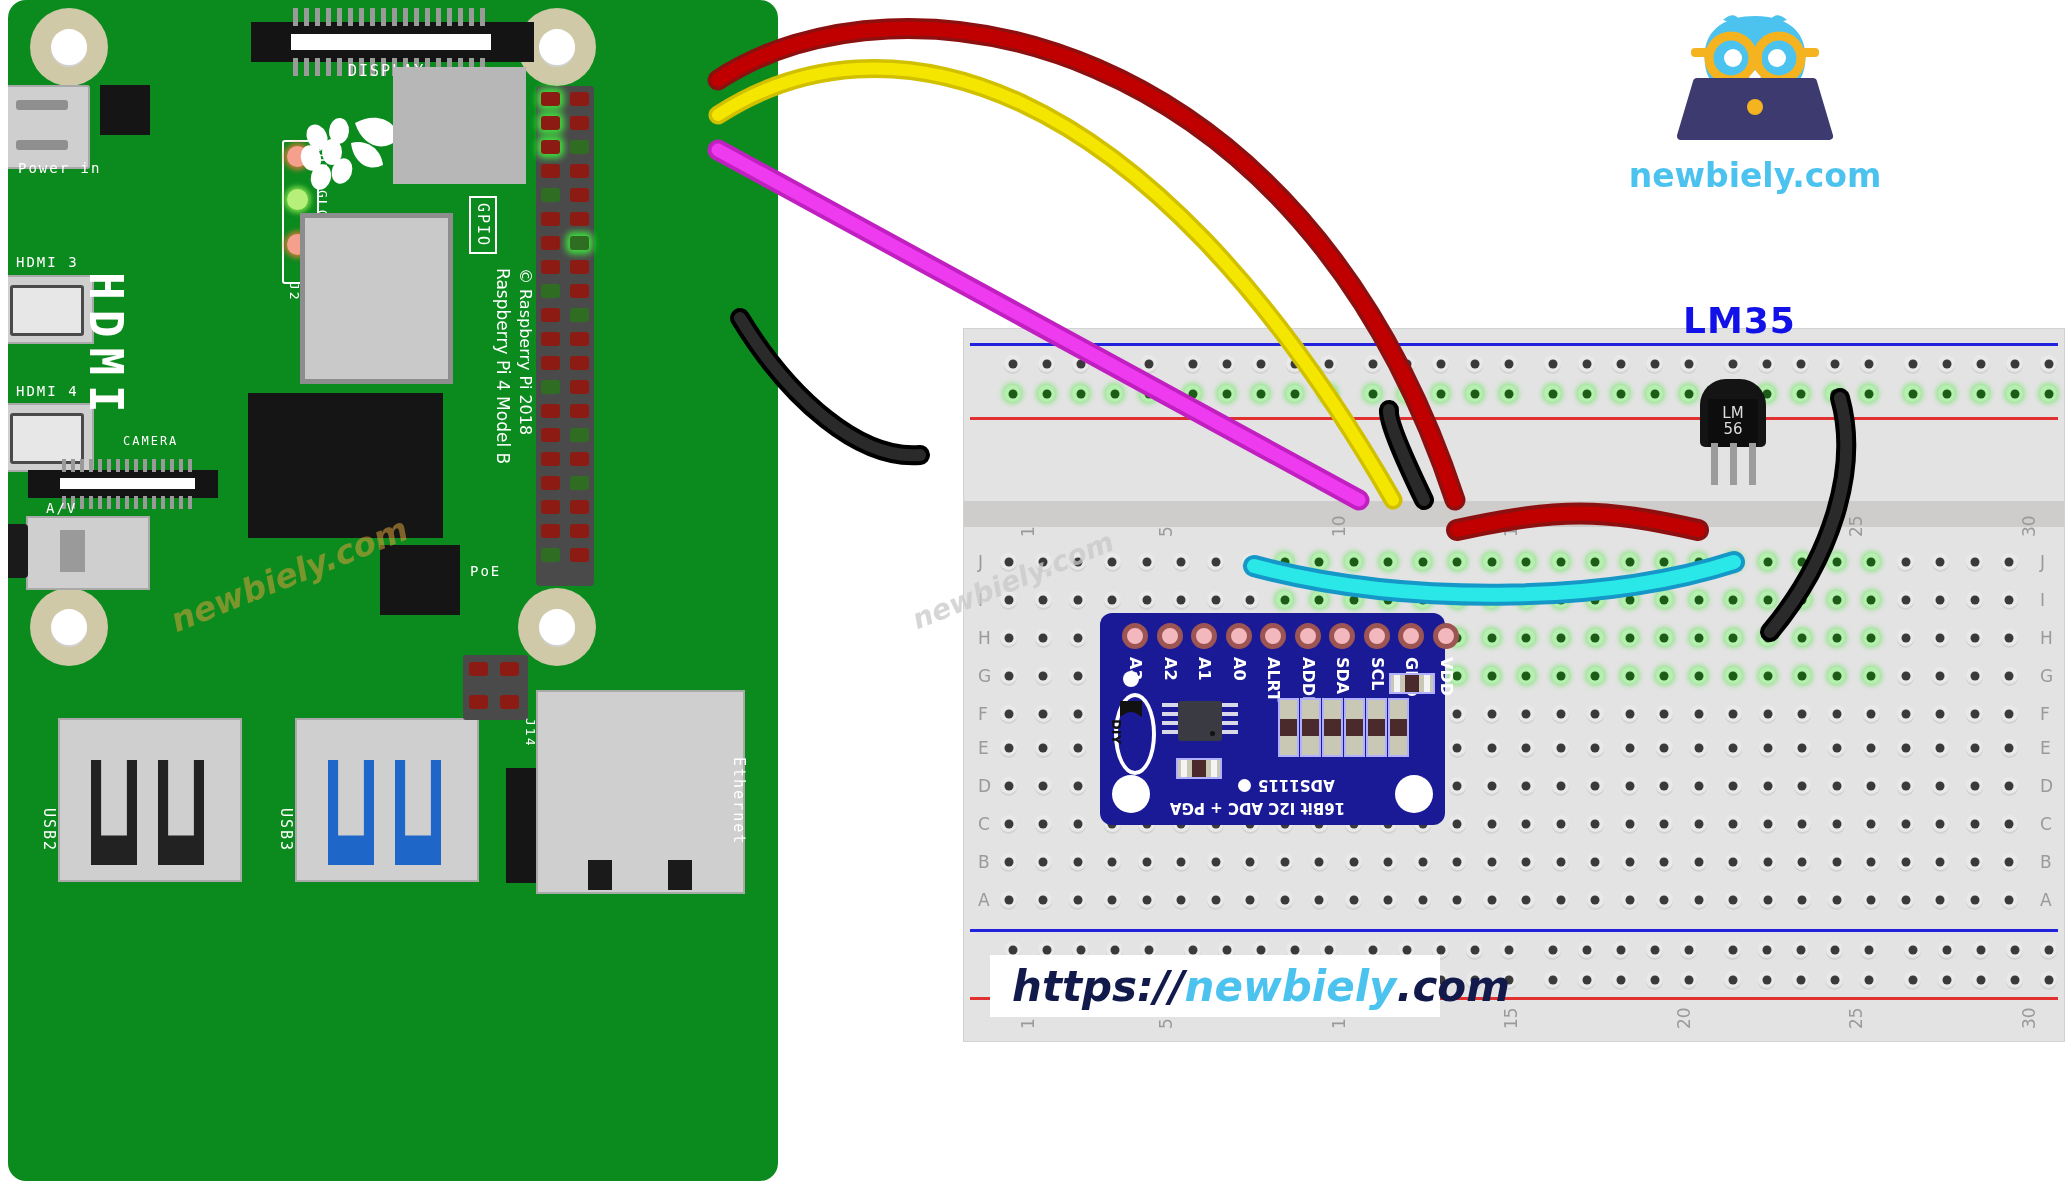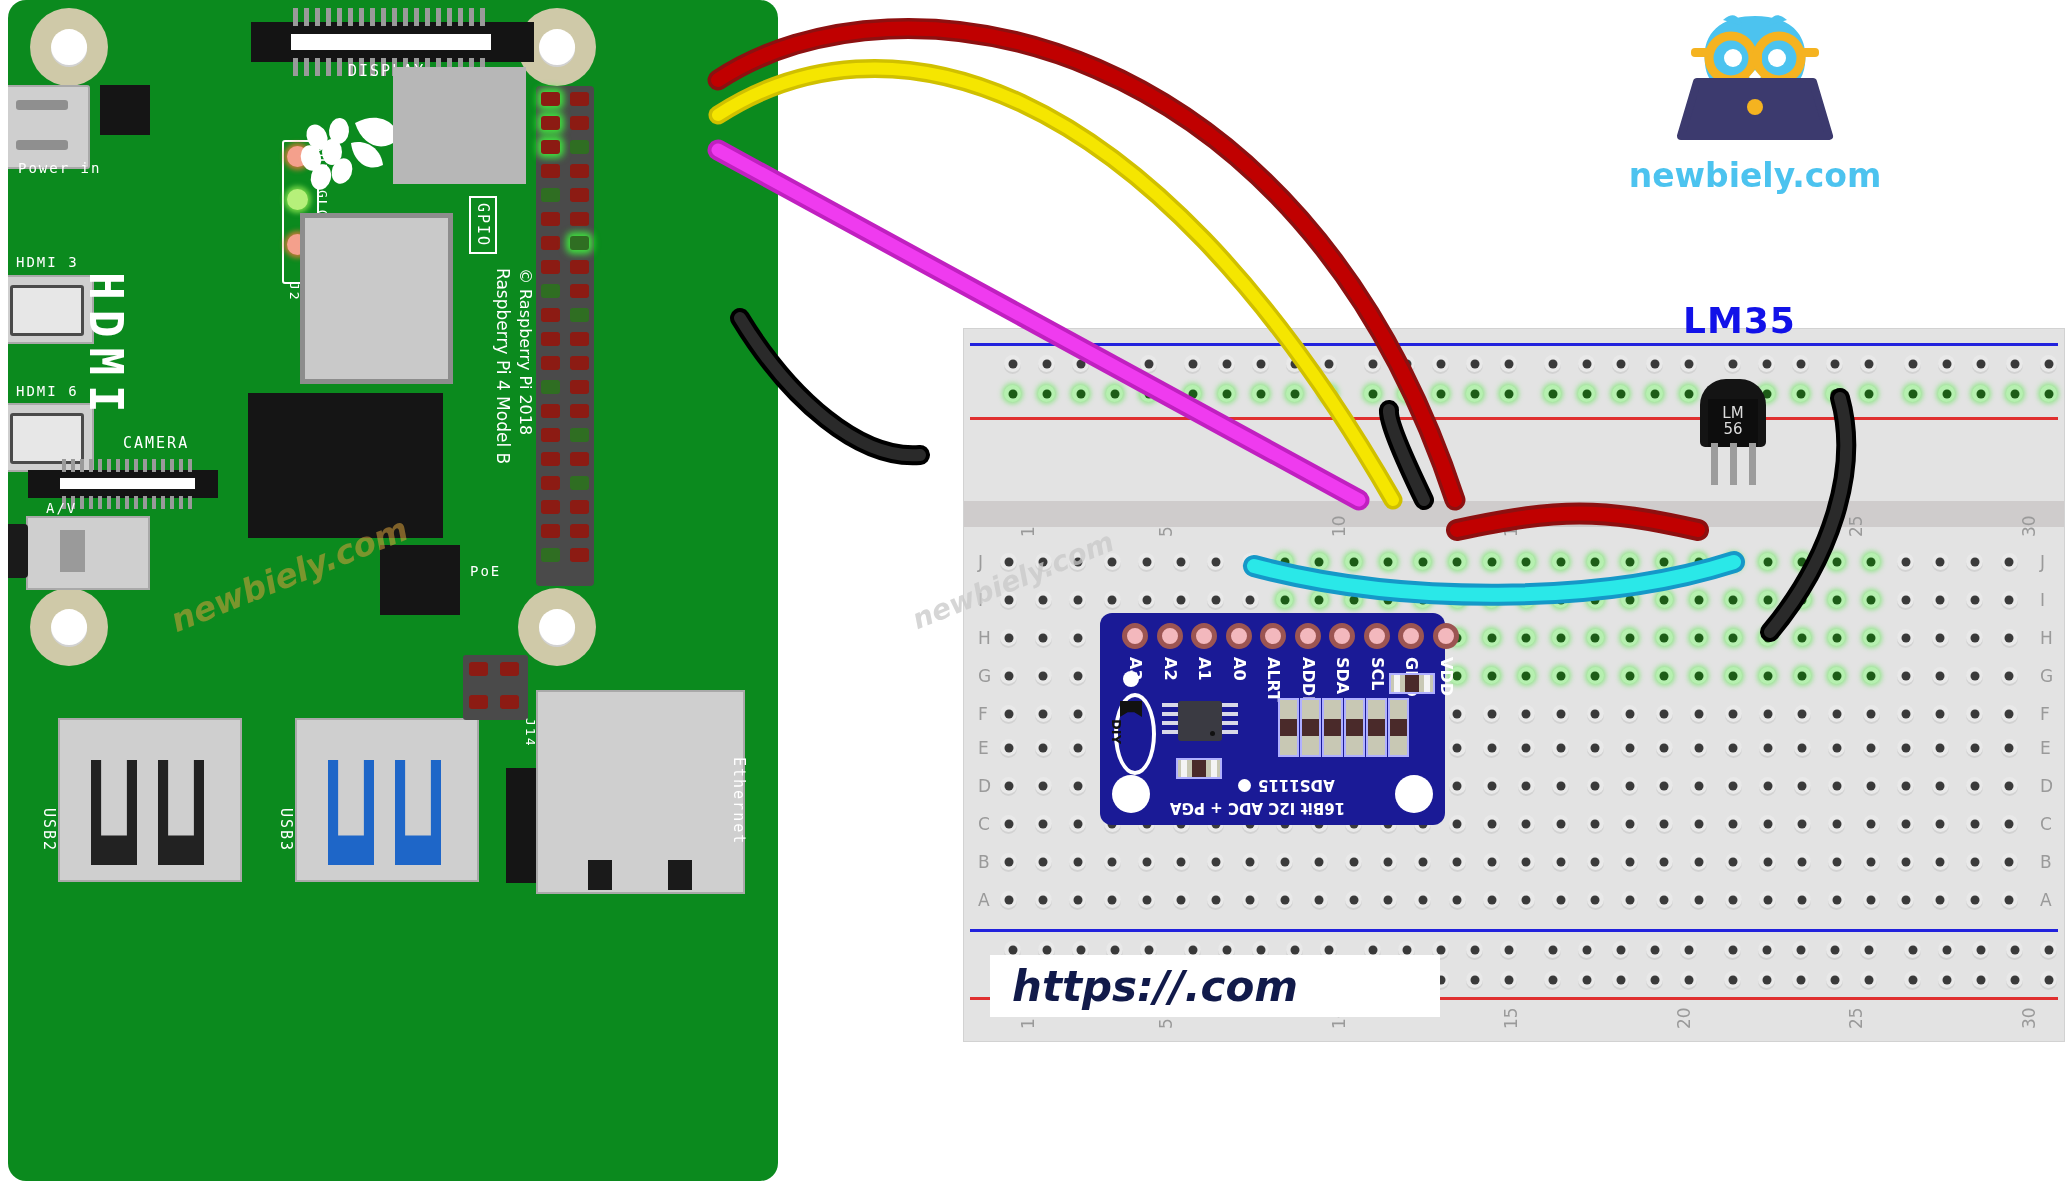--- a/index.html
+++ b/index.html
@@ -151,33 +151,33 @@
 
   <div class="metal" style="left:-8px;top:85px;width:86px;height:80px;border-radius:3px;"></div>
   <div style="position:absolute;left:8px;top:100px;width:52px;height:10px;background:#8f8f8f;border-radius:3px;"></div>
   <div style="position:absolute;left:8px;top:140px;width:52px;height:10px;background:#8f8f8f;border-radius:3px;"></div>
   <div class="silk" style="left:10px;top:160px;font-size:14px;">Power in</div>
 
   <div class="silk" style="left:8px;top:254px;font-size:14px;">HDMI 3</div>
   <div class="metal" style="left:-8px;top:275px;width:90px;height:65px;"></div>
   <div style="position:absolute;left:2px;top:285px;width:68px;height:45px;
        background:#e7e7e7;border:3px solid #4a4a4a;border-radius:3px;"></div>
-  <div class="silk" style="left:8px;top:383px;font-size:14px;">HDMI 6</div>
+  <div class="silk" style="left:8px;top:383px;font-size:14px;">HDMI 4</div>
   <div class="metal" style="left:-8px;top:403px;width:90px;height:65px;"></div>
   <div style="position:absolute;left:2px;top:413px;width:68px;height:45px;
        background:#e7e7e7;border:3px solid #4a4a4a;border-radius:3px;"></div>
   <div class="silk rot90" style="left:125px;top:272px;font-size:46px;font-weight:bold;letter-spacing:10px;">HDMI</div>
 
   <div class="ribbon" style="left:20px;top:470px;width:190px;height:28px;"></div>
   <div class="ribbonwhite" style="left:52px;top:478px;width:135px;height:11px;"></div>
   <div style="position:absolute;left:54px;top:459px;width:131px;height:13px;
        background:repeating-linear-gradient(90deg,#9a9a9a 0 4px,transparent 4px 9px);"></div>
   <div style="position:absolute;left:54px;top:496px;width:131px;height:13px;
        background:repeating-linear-gradient(90deg,#9a9a9a 0 4px,transparent 4px 9px);"></div>
-  <div class="silk" style="left:115px;top:434px;font-size:15px;">CAMERA</div>
+  <div class="silk" style="left:115px;top:434px;font-size:12px;">CAMERA</div>
   <div class="silk" style="left:38px;top:500px;font-size:14px;">A/V</div>
 
   <div class="metal" style="left:18px;top:516px;width:120px;height:70px;"></div>
   <div style="position:absolute;left:52px;top:530px;width:25px;height:42px;background:#9a9a9a;"></div>
   <div style="position:absolute;left:-12px;top:524px;width:32px;height:54px;background:#1a1a1a;border-radius:4px;"></div>
 
   <div class="metal" style="left:50px;top:718px;width:180px;height:160px;"></div>
   <div class="usbslotdark" style="left:83px;top:760px;width:46px;height:105px;clip-path:polygon(0 0,22% 0,22% 72%,78% 72%,78% 0,100% 0,100% 100%,0 100%);"></div>
   <div class="usbslotdark" style="left:150px;top:760px;width:46px;height:105px;clip-path:polygon(0 0,22% 0,22% 72%,78% 72%,78% 0,100% 0,100% 100%,0 100%);"></div>
   <div class="silk rot90" style="left:50px;top:808px;font-size:15px;">USB2</div>
@@ -1698,14 +1698,15 @@
     <path d="M90 58 l6 7 l-6 7 l-6 -7 Z" fill="#fff"></path>
 
     <path d="M32 70 L148 70 L164 124 L16 124 Z" fill="#3c3a6e" stroke="#3c3a6e" stroke-width="8" stroke-linejoin="round"></path>
     <circle cx="90" cy="95" r="8" fill="#f5b320"></circle>
   </svg>
   <div class="logotext">newbiely.com</div>
 </div>
 
 <div id="footer-url" class="abs">
   <span style="color:#111a4a;">https://</span>
+  <span style="color:#4cc3ef;">newbiely</span>
   <span style="color:#111a4a;">.com</span>
 </div>
 
 </body></html>

